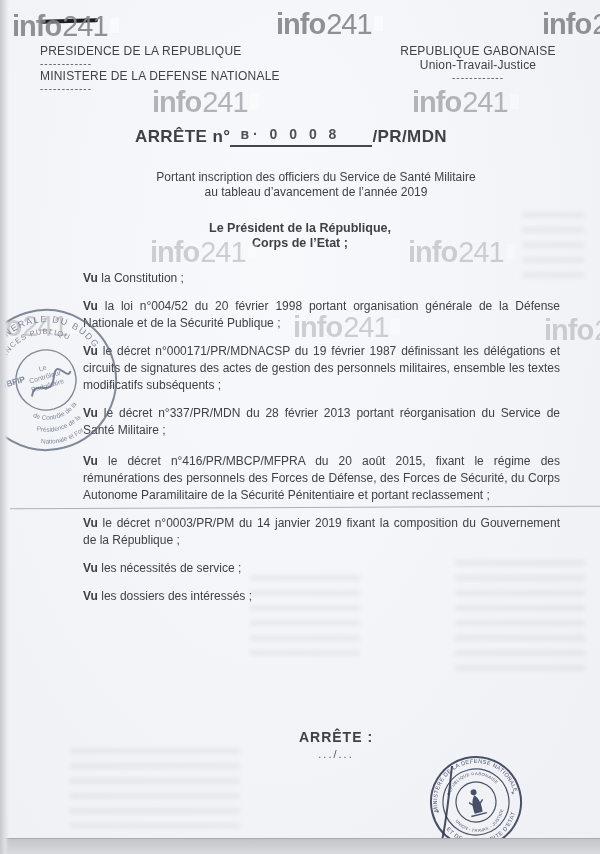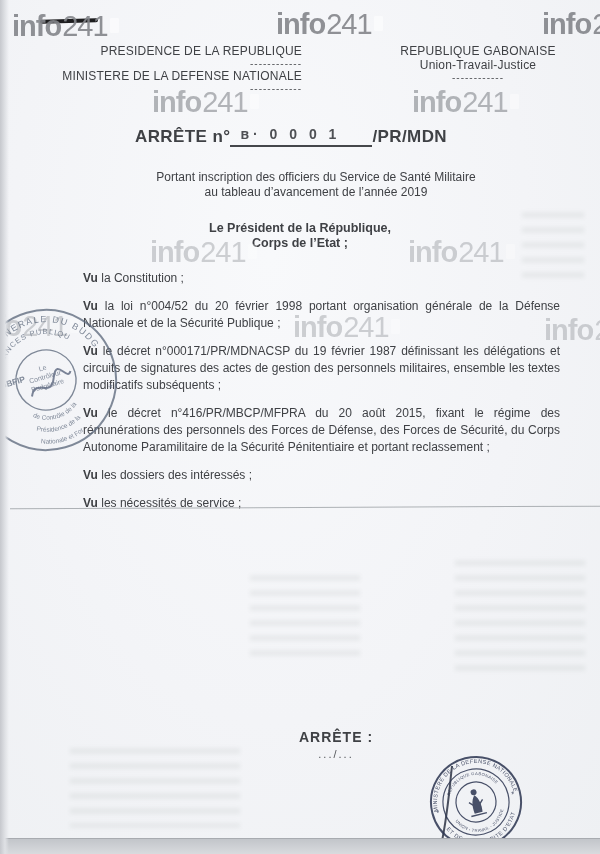--- a/index.html
+++ b/index.html
@@ -26,21 +26,21 @@
   .wm .sup{display:inline-block;margin-left:2px;margin-top:-2px;width:9px;height:15px;
     background:currentColor;opacity:.55;border-radius:1px;font-size:5px;color:#fff;
     writing-mode:vertical-rl;text-align:center;overflow:hidden;line-height:9px;}
   .wm-dark{color:#84868b;opacity:.9;}
   .wm-mid{color:#9a9da2;opacity:.75;}
   .wm-light{color:#a9acb1;opacity:.55;}
 
   
   .header{position:absolute;top:44px;left:40px;right:28px;display:flex;
     justify-content:space-between;z-index:4;font-size:12px;letter-spacing:.2px;}
-  .hdr-left{width:262px;text-align:right;}
+  .hdr-left{width:262px;text-align:left;}
   .hdr-right{width:188px;text-align:center;}
   .hdr-line{white-space:nowrap;}
   .dashes{font-size:10px;color:#55575b;letter-spacing:1px;line-height:11px;}
 
   
   .title{position:absolute;top:124px;left:135px;z-index:4;font-size:17px;
     font-weight:bold;letter-spacing:.4px;white-space:nowrap;}
   .title .num{display:inline-block;min-width:128px;border-bottom:2px solid #45474b;
     font-size:14px;font-weight:600;letter-spacing:4px;color:#4e5054;
     padding:0 4px 1px 10px;vertical-align:bottom;line-height:20px;}
@@ -149,40 +149,42 @@
       <div class="dashes">------------</div>
     </div>
     <div class="hdr-right">
       <div class="hdr-line">REPUBLIQUE GABONAISE</div>
       <div class="hdr-line">Union-Travail-Justice</div>
       <div class="dashes">------------</div>
     </div>
   </div>
 
   <div class="title">
-    <span>ARRÊTE n°</span><span class="num">ʙ· 0 0 0 1</span><span>/PR/MDN</span>
+    <span>ARRÊTE n°</span><span class="num">ʙ· 0 0 0 8</span><span>/PR/MDN</span>
   </div>
 
   <div class="subtitle">
     <div>Portant inscription des officiers du Service de Santé Militaire</div>
     <div>au tableau d’avancement de l’année 2019</div>
   </div>
 
   <div class="salutation">
     <div>Le Président de la République,</div>
     <div>Corps de l’Etat ;</div>
   </div>
 
   <div class="body">
     <p><span class="lead">Vu</span> <span>la Constitution ;</span></p>
     <p><span class="lead">Vu</span> <span>la loi n°004/52 du 20 février 1998 portant organisation générale de la Défense Nationale et de la Sécurité Publique ;</span></p>
     <p><span class="lead">Vu</span> <span>le décret n°000171/PR/MDNACSP du 19 février 1987 définissant les délégations et circuits de signatures des actes de gestion des personnels militaires, ensemble les textes modificatifs subséquents ;</span></p>
+    <p class="sp"><span class="lead">Vu</span> <span>le décret n°337/PR/MDN du 28 février 2013 portant réorganisation du Service de Santé Militaire ;</span></p>
     <p><span class="lead">Vu</span> <span>le décret n°416/PR/MBCP/MFPRA du 20 août 2015, fixant le régime des rémunérations des personnels des Forces de Défense, des Forces de Sécurité, du Corps Autonome Paramilitaire de la Sécurité Pénitentiaire et portant reclassement ;</span></p>
+    <p><span class="lead">Vu</span> <span>le décret n°0003/PR/PM du 14 janvier 2019 fixant la composition du Gouvernement de la République ;</span></p>
+    <p><span class="lead">Vu</span> <span>les nécessités de service ;</span></p>
     <p><span class="lead">Vu</span> <span>les dossiers des intéressés ;</span></p>
-    <p><span class="lead">Vu</span> <span>les nécessités de service ;</span></p>
   </div>
 
   <div class="closing">
     <div class="arr">ARRÊTE :</div>
     <div class="cont">.../...</div>
   </div>
 
   <div class="fold-line"></div>
 
   <svg class="stamp-left" width="180" height="164" viewBox="-90 -82 180 164">

